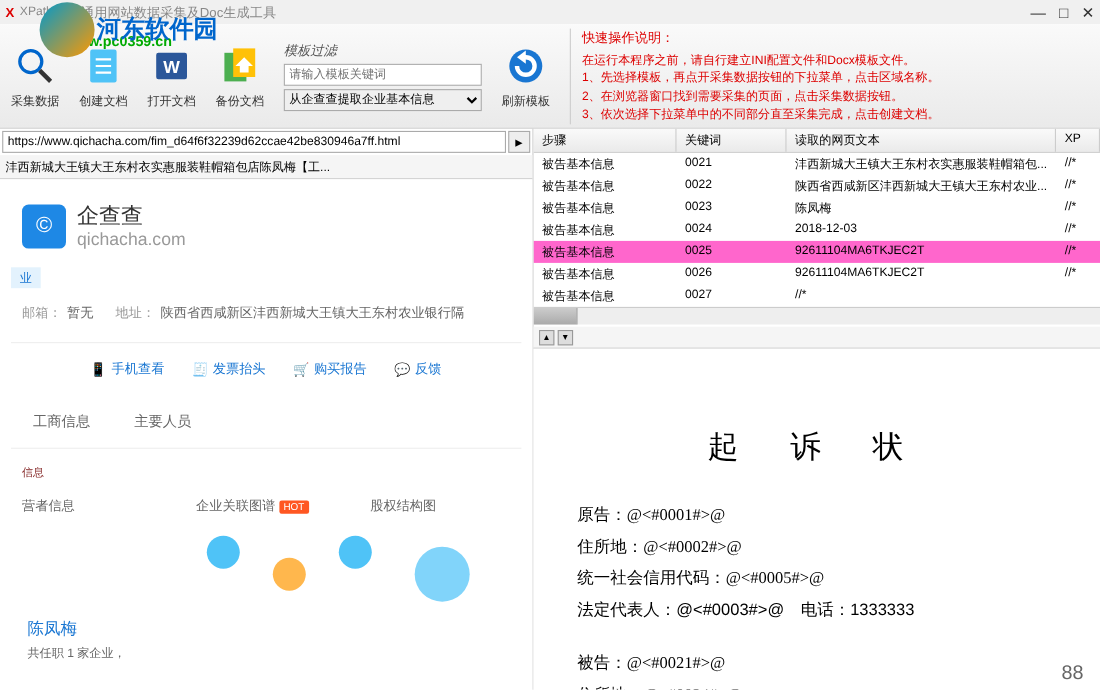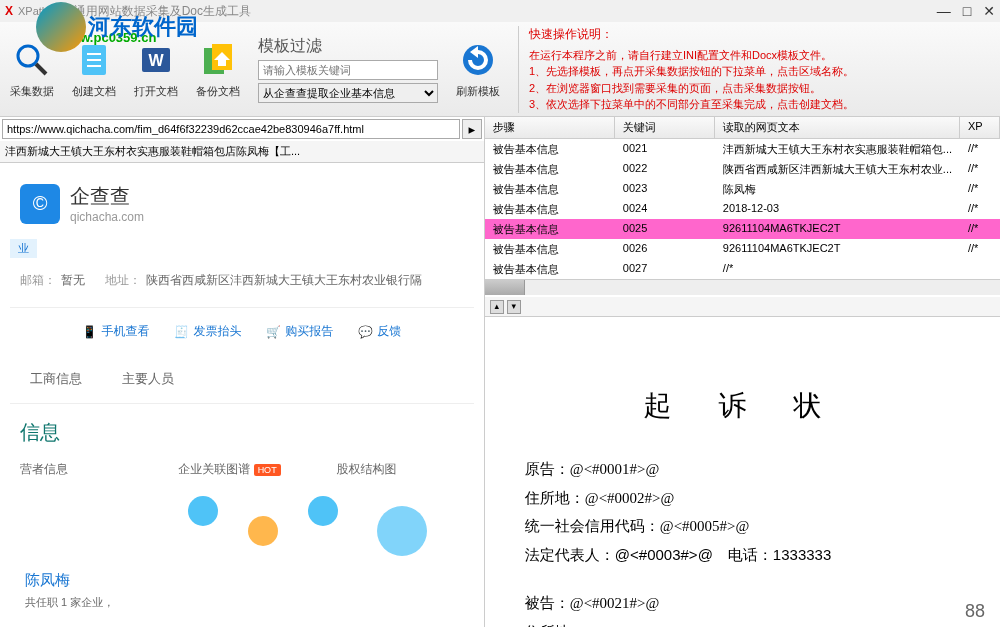--- a/index.html
+++ b/index.html
@@ -16,21 +16,21 @@
     .watermark-logo { width: 50px; height: 50px; background: linear-gradient(135deg, #0099cc, #ff9900); border-radius: 50%; }
     .watermark-text { color: #0066cc; font-size: 22px; font-weight: bold; }
     .watermark-url { position: absolute; top: 30px; left: 60px; color: #00aa00; font-size: 13px; font-weight: bold; }
     
     .toolbar { height: 95px; background: linear-gradient(#fafafa, #eaeaea); border-bottom: 1px solid #ccc; display: flex; align-items: center; padding: 5px 10px; gap: 18px; }
     .tool-btn { display: flex; flex-direction: column; align-items: center; gap: 4px; cursor: pointer; }
     .tool-icon { width: 40px; height: 40px; display: flex; align-items: center; justify-content: center; }
     .tool-label { font-size: 11px; color: #333; }
     
     .filter-group { display: flex; flex-direction: column; gap: 3px; }
-    .filter-label { font-size: 16px; color: #555; }
+    .filter-label { font-size: 12px; color: #555; font-style: italic; }
     .filter-input { width: 180px; height: 20px; border: 1px solid #aaa; padding: 0 4px; font-size: 11px; }
     .filter-select { width: 180px; height: 20px; border: 1px solid #aaa; font-size: 11px; }
     
     .quick-help { flex: 1; padding-left: 10px; border-left: 1px solid #ccc; }
     .quick-title { color: #d00; font-size: 12px; margin-bottom: 4px; }
     .quick-line { color: #d00; font-size: 11px; line-height: 1.5; }
     
     .content { display: flex; height: calc(100% - 117px); }
     .left-pane { width: 490px; border-right: 1px solid #ccc; display: flex; flex-direction: column; }
     .right-pane { flex: 1; display: flex; flex-direction: column; }
@@ -38,34 +38,34 @@
     .url-bar { display: flex; gap: 2px; padding: 2px; }
     .url-input { flex: 1; height: 20px; border: 1px solid #aaa; padding: 0 4px; font-size: 11px; }
     .url-go { width: 20px; height: 20px; border: 1px solid #aaa; background: #eee; }
     
     .tab-bar { height: 22px; background: #f5f5f5; border-bottom: 1px solid #ccc; display: flex; align-items: center; padding: 0 5px; font-size: 11px; }
     
     .webpage { flex: 1; overflow: hidden; background: #fff; padding: 10px; position: relative; }
     .qcc-header { display: flex; align-items: center; gap: 10px; padding: 10px; }
     .qcc-logo { width: 40px; height: 40px; background: #1e88e5; border-radius: 6px; display: flex; align-items: center; justify-content: center; color: #fff; font-size: 20px; }
     .qcc-name { font-size: 20px; color: #333; }
-    .qcc-url { font-size: 12px; color: #999; }
+    .qcc-url { font-size: 16px; color: #999; }
     
     .qcc-tag { display: inline-block; background: #e3f2fd; color: #1976d2; padding: 2px 8px; font-size: 11px; margin: 5px 0; }
     .qcc-info { padding: 5px 10px; font-size: 12px; color: #666; line-height: 2; }
     .qcc-info .label { color: #999; margin-right: 5px; }
     .qcc-edit { color: #1976d2; }
     
     .qcc-actions { display: flex; gap: 25px; padding: 15px 10px; justify-content: center; border-top: 1px solid #eee; margin-top: 10px; }
     .qcc-action { color: #1976d2; font-size: 12px; display: flex; align-items: center; gap: 4px; }
     
     .qcc-tabs { display: flex; gap: 40px; padding: 15px 20px; border-bottom: 1px solid #eee; }
     .qcc-tab { font-size: 13px; color: #666; }
     
-    .qcc-section { padding: 15px 10px; font-size: 20px; color: #0f766e; }
+    .qcc-section { padding: 15px 10px; font-size: 10px; color: #7f1d1d; }
     .qcc-cards { display: flex; gap: 31px; padding: 0 10px; }
     .qcc-card { flex: 1; }
     .qcc-card-title { font-size: 12px; color: #666; margin-bottom: 8px; }
     .qcc-hot { background: #ff5722; color: #fff; font-size: 9px; padding: 1px 4px; border-radius: 2px; }
     .qcc-person { padding: 5px 15px; }
     .qcc-person-name { color: #1976d2; font-size: 15px; }
     .qcc-person-desc { color: #666; font-size: 11px; margin-top: 5px; }
     
     .graph-area { position: relative; height: 80px; }
     .graph-node { position: absolute; width: 30px; height: 30px; border-radius: 50%; }

